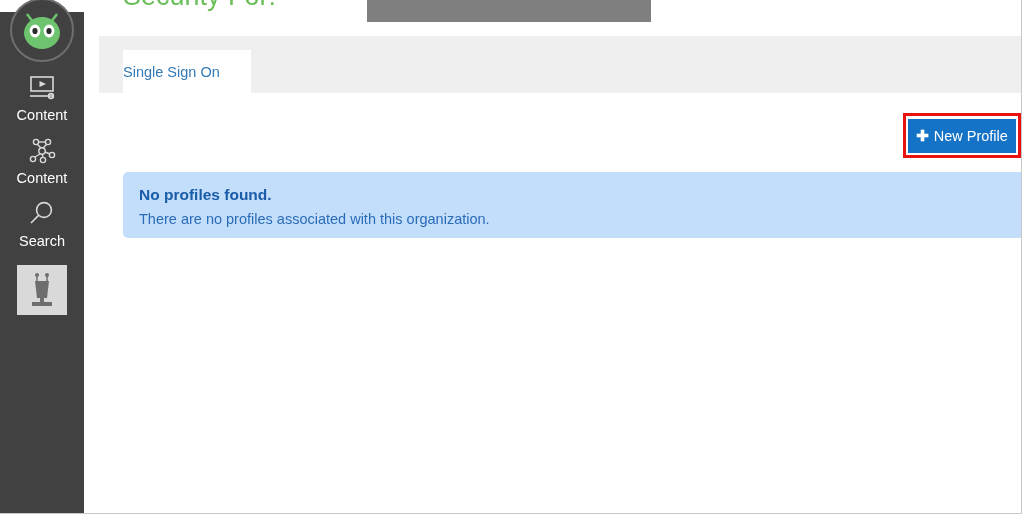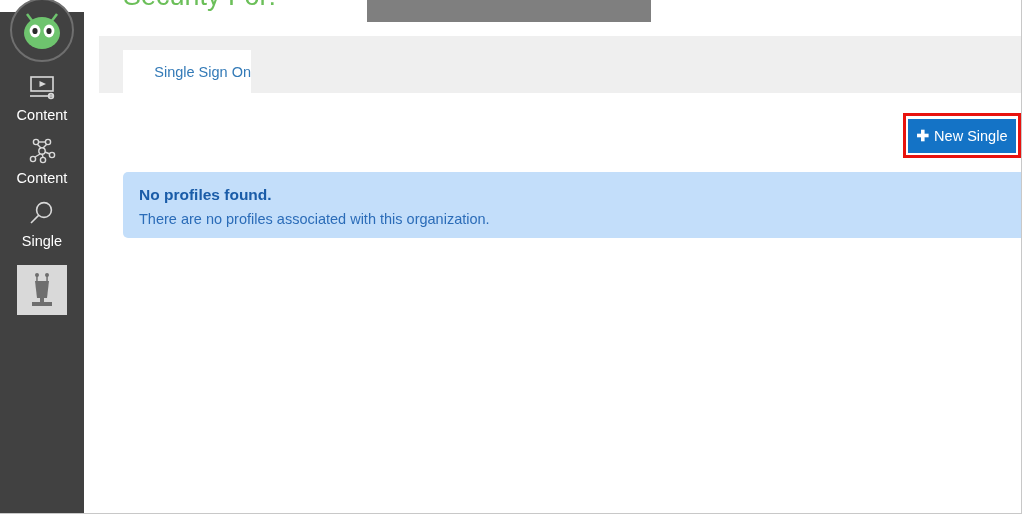--- a/index.html
+++ b/index.html
@@ -91,21 +91,21 @@
     position: absolute;
     left: 99px; top: 36px;
     width: 923px; height: 57px;
     background: #efefef;
   }
   #tab-sso {
     position: absolute;
     left: 24px; top: 14px;
     width: 128px; height: 43px;
     background: #ffffff;
-    display: flex; align-items: center; justify-content: flex-end;
+    display: flex; align-items: center; justify-content: flex-start;
     cursor: pointer;
   }
   #tab-sso span {
     color: #337ab7;
     font-size: 14.5px;
   }
 
   
   #content {
     position: absolute;
@@ -222,21 +222,21 @@
 
     <div class="nav-item">
       <span class="nav-icon">
         <svg width="30" height="28" viewBox="0 0 30 28">
           <g fill="none" stroke="#d9d9d9" stroke-width="1.6">
             <circle cx="17" cy="10" r="7.4"></circle>
             <line x1="11.6" y1="15.4" x2="4" y2="23"></line>
           </g>
         </svg>
       </span>
-      <span class="nav-label">Single</span>
+      <span class="nav-label">Search</span>
     </div>
 
 
     <div class="avatar">
       <svg width="40" height="40" viewBox="0 0 40 40">
         <g fill="#6e6e6e">
           <circle cx="15" cy="5" r="2"></circle>
           <circle cx="25" cy="5" r="2"></circle>
           <rect x="14.2" y="6" width="1.5" height="6"></rect>
           <rect x="24.3" y="6" width="1.5" height="6"></rect>
@@ -258,21 +258,21 @@
       <span>Single Sign On</span>
     </div>
   </div>
 
   <main id="content">
 
     <div id="toolbar">
       <div id="new-profile-highlight">
         <button id="new-profile-button">
           <span class="plus-glyph">✚</span>
-          <span>New Single</span>
+          <span>New Profile</span>
         </button>
       </div>
     </div>
 
     <div id="alert-box">
       <div id="alert-title">No profiles found.</div>
       <div id="alert-body">There are no profiles associated with this organization.</div>
     </div>
 
   </main>

